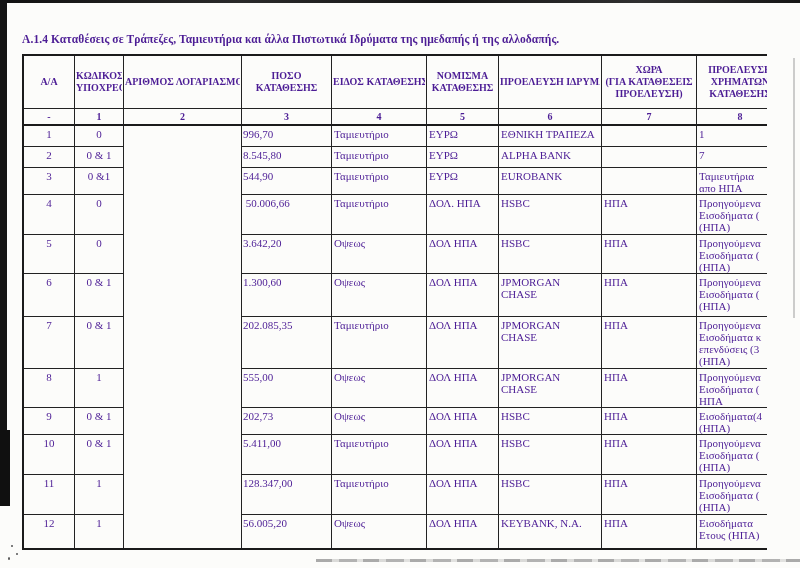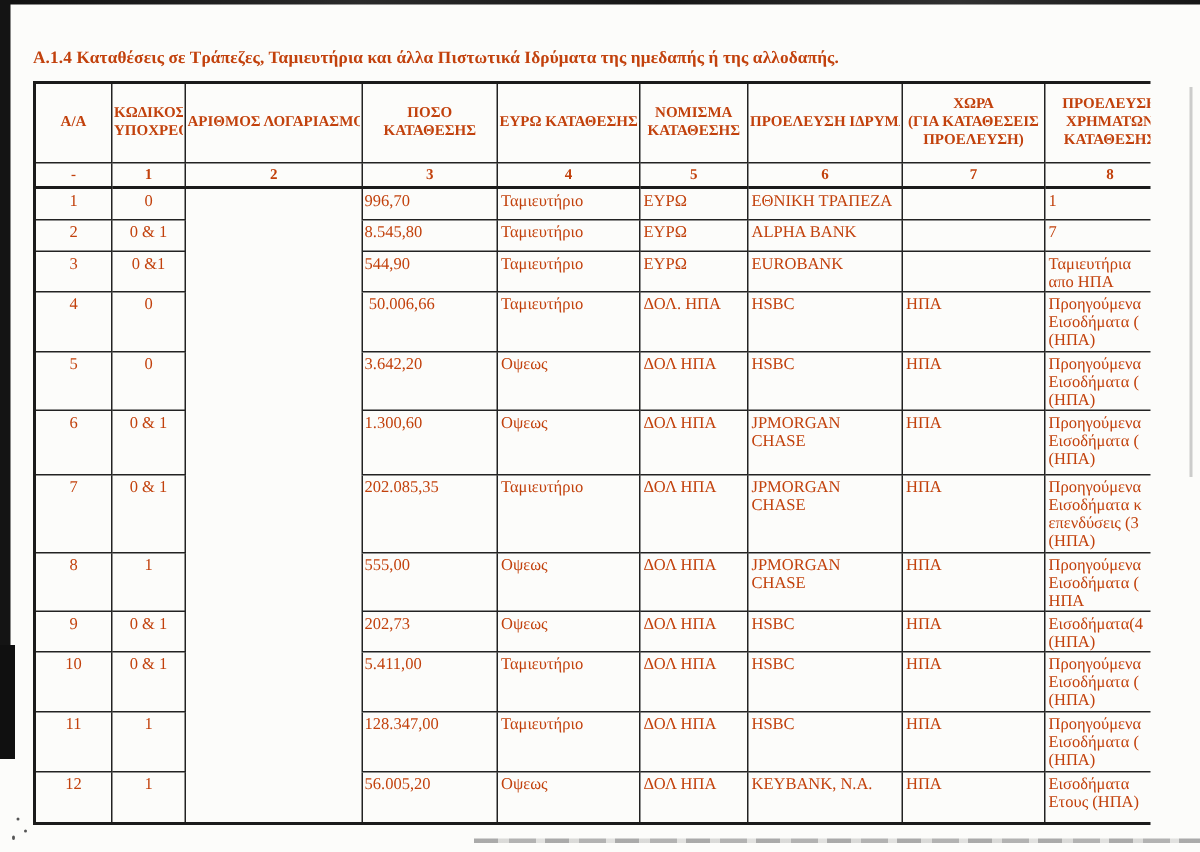--- a/index.html
+++ b/index.html
@@ -1,18 +1,18 @@
 <!DOCTYPE html>
 <html><head>
 <meta charset="utf-8">
 <style>
   html,body{margin:0;padding:0;background:#e8e8e6;}
   .page{
     position:relative; width:800px; height:568px; overflow:hidden;
-    background:#fcfcfa; color:#c2410c;
+    background:#fcfcfa; color:#4c1d95;
     font-family:"Liberation Serif","DejaVu Serif",serif;
   }
   
   .edge-top{position:absolute;left:0;top:0;width:800px;height:3px;
     background:linear-gradient(90deg,#111 0%,#2a2a2a 30%,#161616 55%,#303030 80%,#161616 100%);}
   .edge-left{position:absolute;left:0;top:0;width:7px;height:470px;background:#141414;}
   .edge-left2{position:absolute;left:0;top:430px;width:10px;height:76px;background:#101010;}
   .page-edge-line{position:absolute;left:793px;top:58px;width:2px;height:260px;background:#b2b2b2;opacity:.65;}
   .speckle{position:absolute;left:316px;top:559px;width:484px;height:3px;opacity:.75;
     background:repeating-linear-gradient(90deg,#8f8f8f 0 16px,#cfcfcd 16px 23px,#9a9a9a 23px 41px,#d8d8d6 41px 47px);}
@@ -93,21 +93,21 @@
               <div>ΥΠΟΧΡΕΟΥ</div>
             </th>
             <th>
               <div>ΑΡΙΘΜΟΣ ΛΟΓΑΡΙΑΣΜΟΥ</div>
             </th>
             <th>
               <div>ΠΟΣΟ</div>
               <div>ΚΑΤΑΘΕΣΗΣ</div>
             </th>
             <th>
-              <div>ΕΥΡΩ ΚΑΤΑΘΕΣΗΣ</div>
+              <div>ΕΙΔΟΣ ΚΑΤΑΘΕΣΗΣ</div>
             </th>
             <th>
               <div>ΝΟΜΙΣΜΑ</div>
               <div>ΚΑΤΑΘΕΣΗΣ</div>
             </th>
             <th>
               <div>ΠΡΟΕΛΕΥΣΗ ΙΔΡΥΜΑ</div>
             </th>
             <th>
               <div>ΧΩΡΑ</div>

